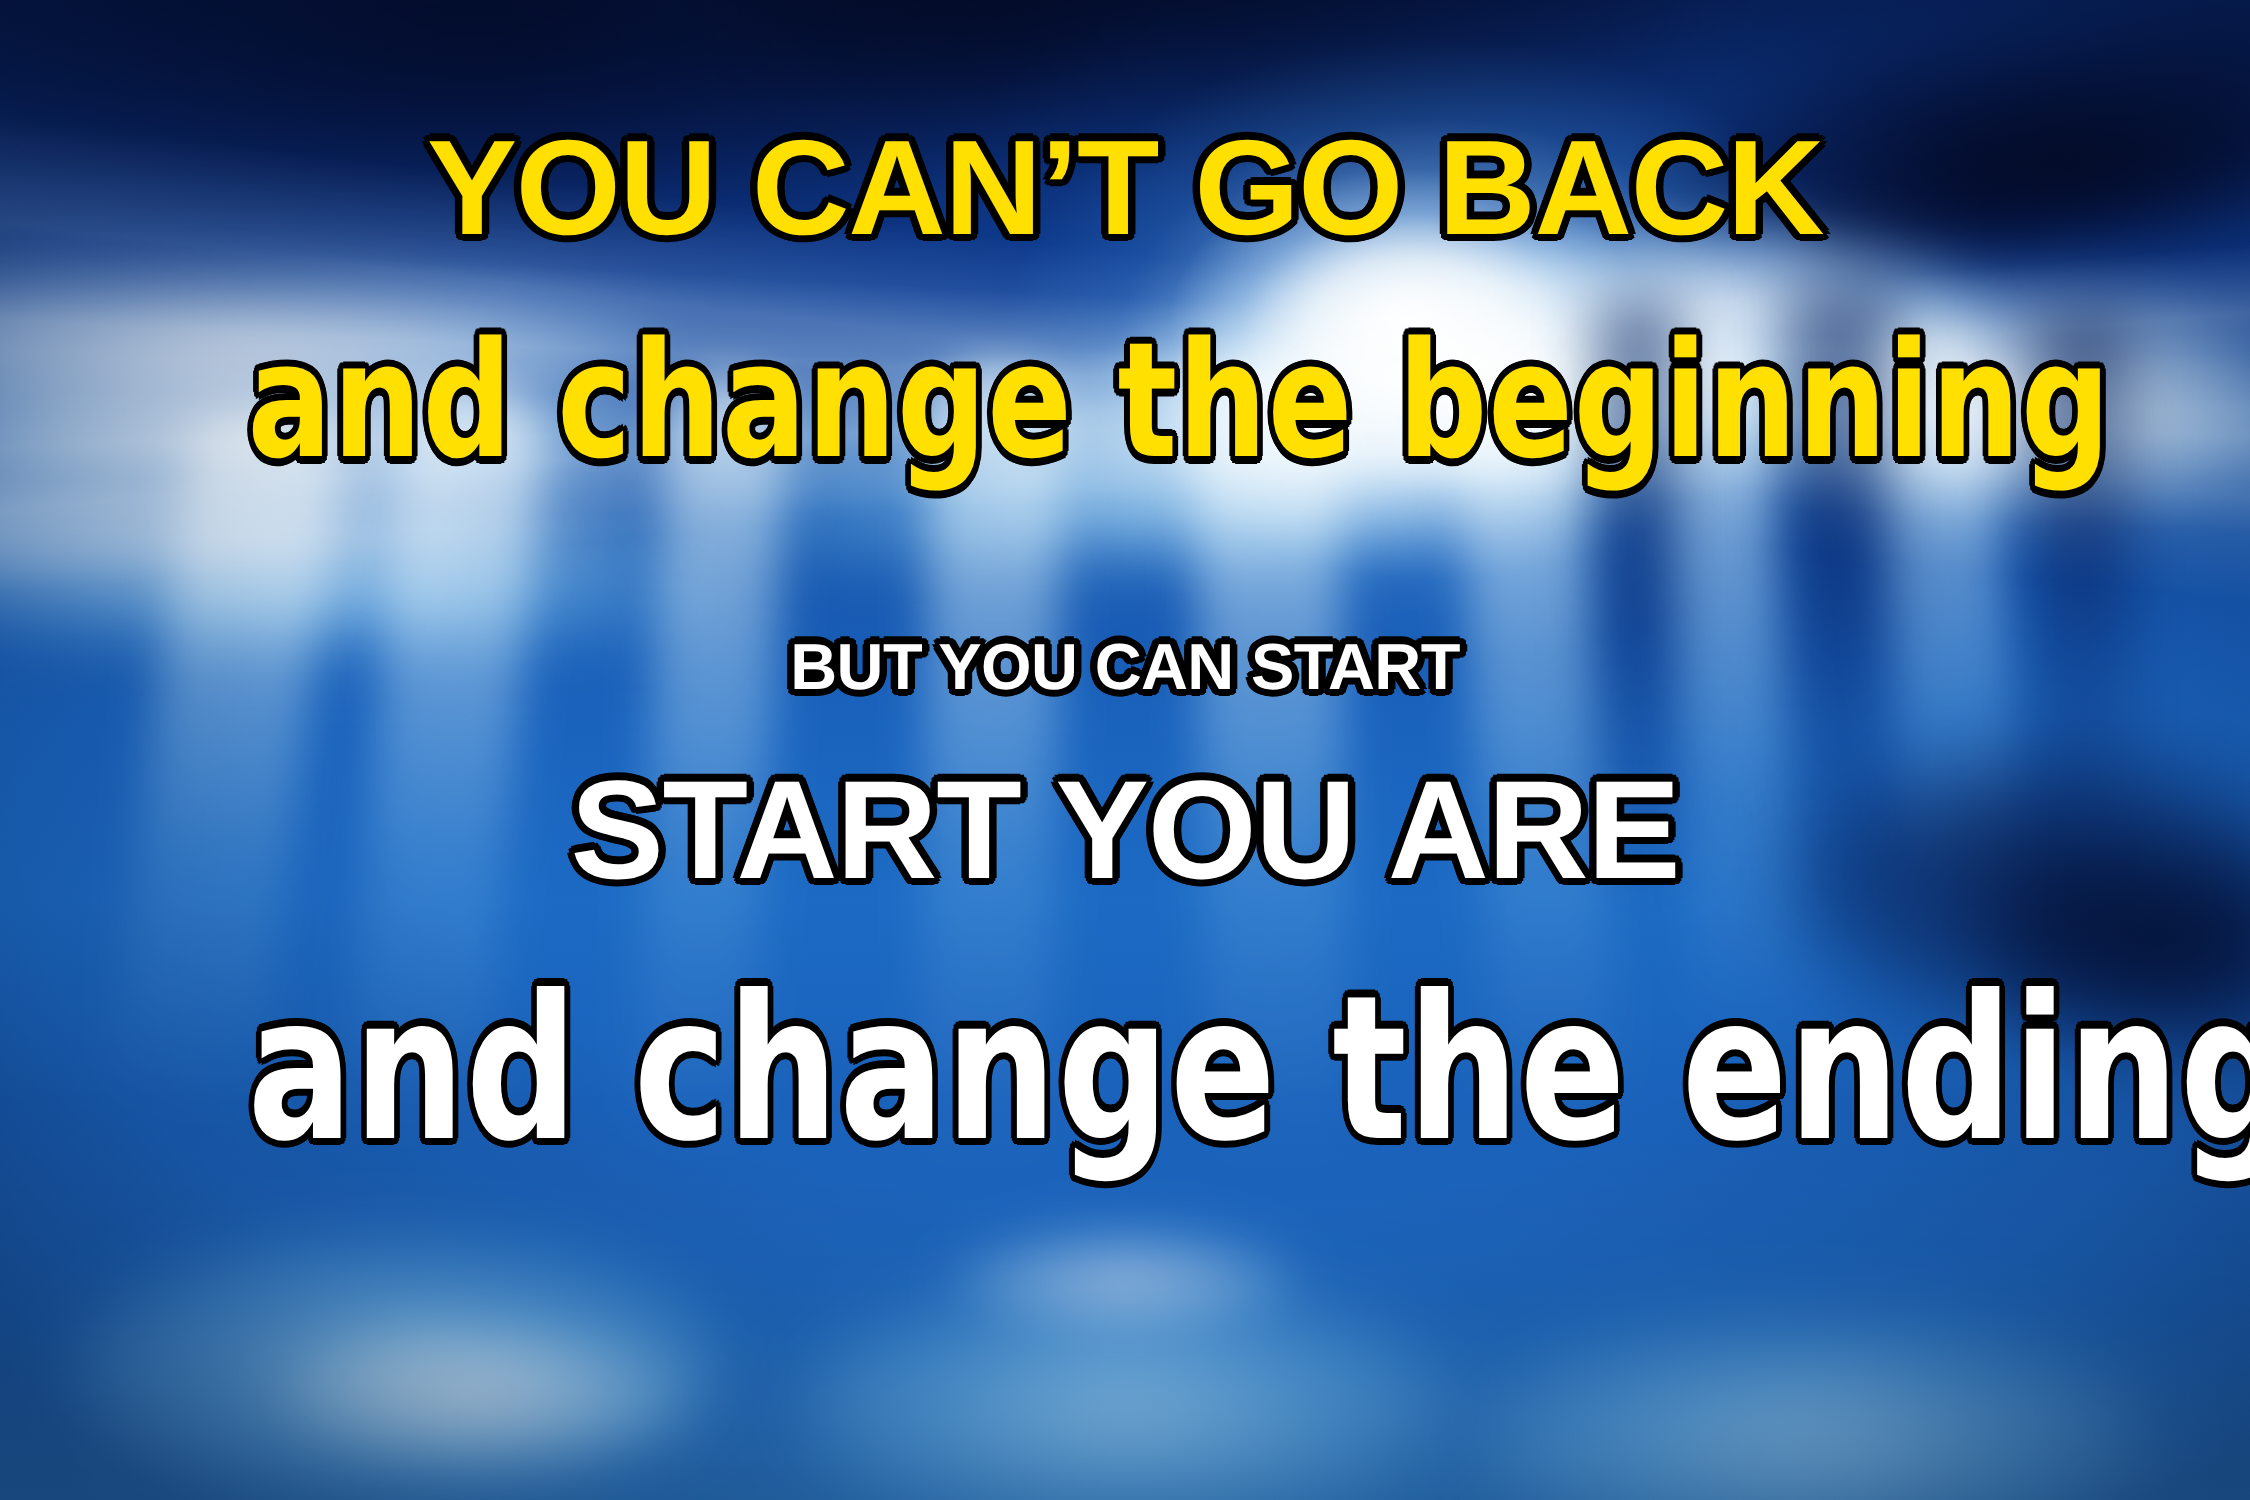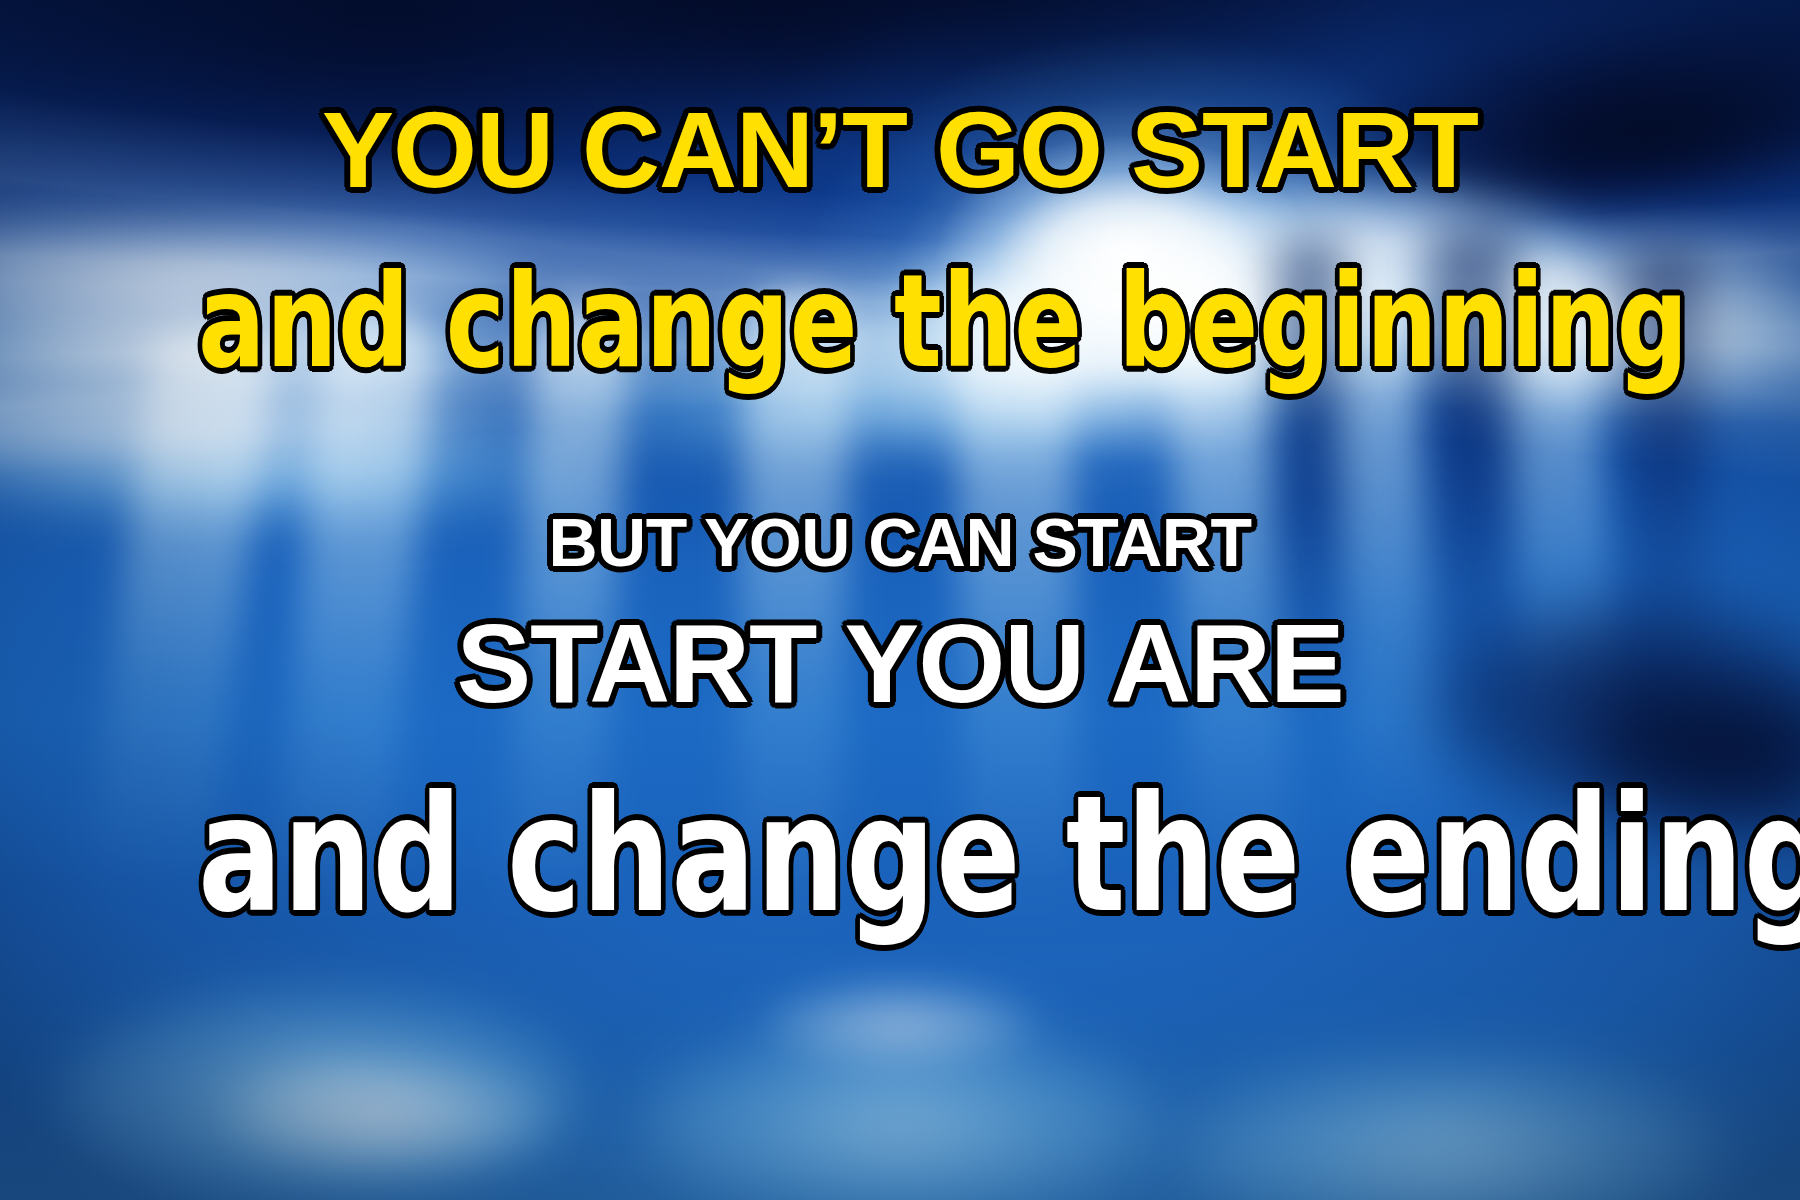--- a/index.html
+++ b/index.html
@@ -216,21 +216,21 @@
       -5px -3px 0 #000,  5px -3px 0 #000,
       -5px  3px 0 #000,  5px  3px 0 #000,
       -3px  5px 0 #000,  3px  5px 0 #000,
        0px  6px 0 #000,  0px -6px 0 #000,
        6px  0px 0 #000, -6px  0px 0 #000;
   }
 
   
   #line-1 { top: 96px;  font-size: 108px; letter-spacing: -1px; }
   #line-2 { top: 258px; font-size: 128px; }
-  #line-3 { top: 508px; font-size: 68px;  letter-spacing: -0.5px; }
+  #line-3 { top: 508px; font-size: 52px;  letter-spacing: -0.5px; }
   #line-4 { top: 608px; font-size: 112px; letter-spacing: -1px; }
   #line-5 { top: 775px; font-size: 160px; }
 </style>
 </head>
 <body>
 
 <div id="poster">
 
   <div class="bg-layer sky-base"></div>
 
@@ -275,21 +275,21 @@
   <div class="cloud cloud-mid" style="left:60px;   top:990px;  width:520px; height:210px; filter:blur(26px);"></div>
   <div class="cloud cloud-light" style="left:220px;  top:1055px; width:330px; height:120px; filter:blur(20px); opacity:.65;"></div>
   <div class="cloud cloud-mid" style="left:640px;  top:1030px; width:520px; height:190px; filter:blur(30px);"></div>
   <div class="cloud cloud-mid" style="left:1180px; top:1060px; width:540px; height:180px; filter:blur(32px);"></div>
   <div class="cloud cloud-light" style="left:760px;  top:980px;  width:280px; height:90px;  filter:blur(18px); opacity:.55;"></div>
 
   <div class="bg-layer vignette"></div>
 
   <div class="text-stack">
 
-    <div id="line-1" class="line impact-style outlined-yellow">YOU CAN’T GO START</div>
+    <div id="line-1" class="line impact-style outlined-yellow">YOU CAN’T GO BACK</div>
 
     <div id="line-2" class="line comic-style outlined-yellow">and change the beginning</div>
 
     <div id="line-3" class="line impact-style outlined-white">BUT YOU CAN START</div>
 
     <div id="line-4" class="line impact-style outlined-white">START YOU ARE</div>
 
     <div id="line-5" class="line comic-style outlined-white">and change the ending</div>
 
   </div>

